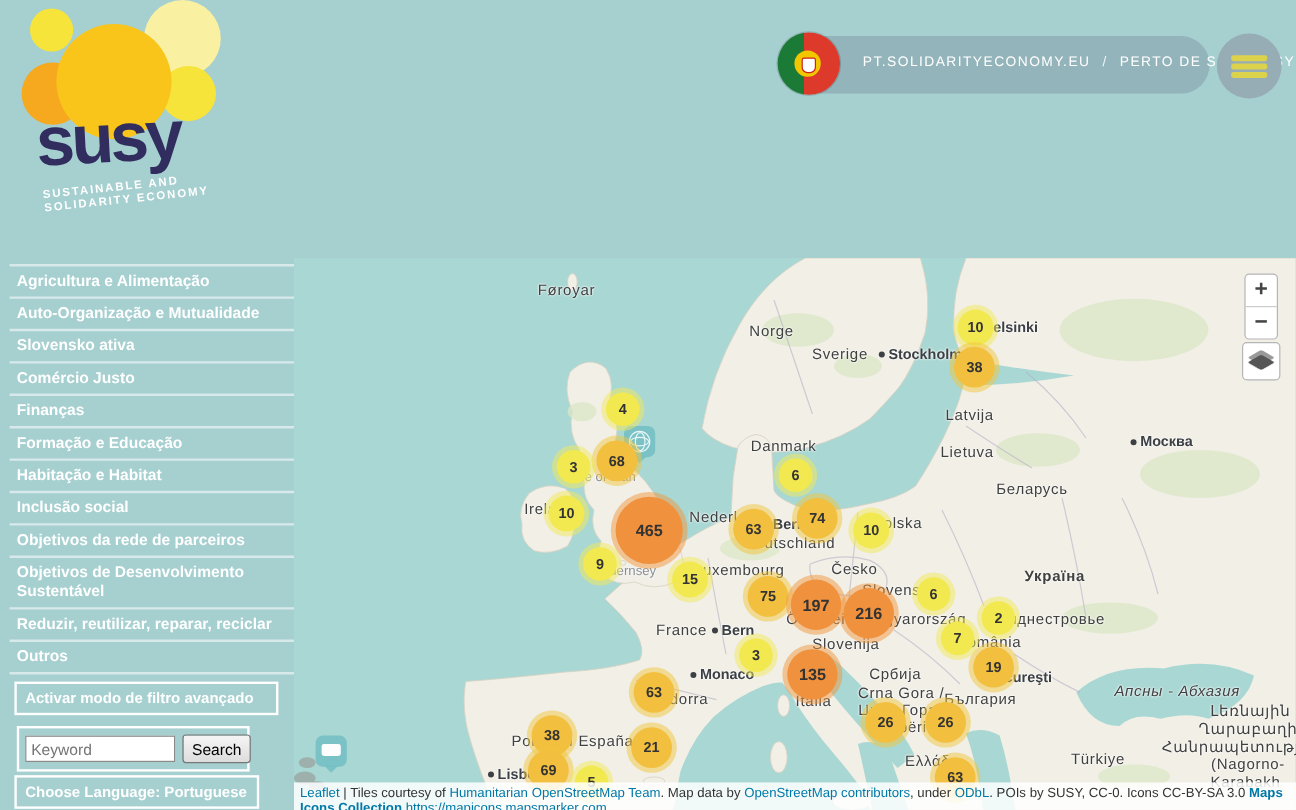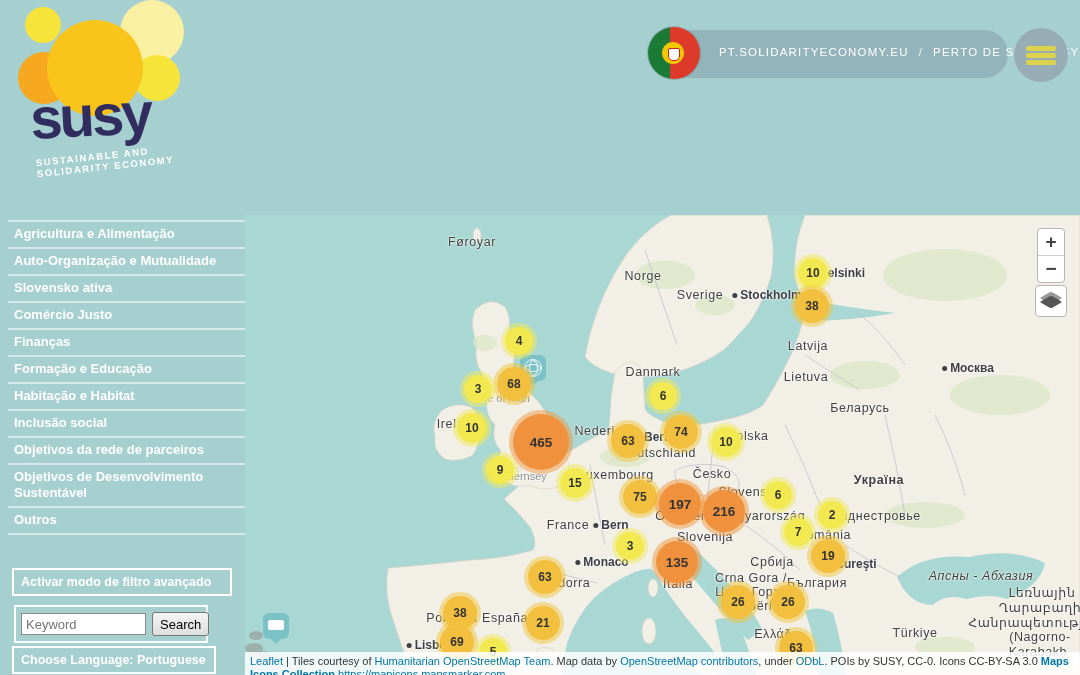--- a/index.html
+++ b/index.html
@@ -181,20 +181,21 @@
     <div class="sb-item">Agricultura e Alimentação</div>
     <div class="sb-item">Auto-Organização e Mutualidade</div>
     <div class="sb-item">Slovensko ativa</div>
     <div class="sb-item">Comércio Justo</div>
     <div class="sb-item">Finanças</div>
     <div class="sb-item">Formação e Educação</div>
     <div class="sb-item">Habitação e Habitat</div>
     <div class="sb-item">Inclusão social</div>
     <div class="sb-item">Objetivos da rede de parceiros</div>
     <div class="sb-item">Objetivos de Desenvolvimento Sustentável</div>
+    <div class="sb-item">Reduzir, reutilizar, reparar, reciclar</div>
     <div class="sb-item">Outros</div>
   </div>
 <div class="filter-box adv-filter">Activar modo de filtro avançado</div>
 <div class="kw-wrap">
   <input class="kw-input" type="text" placeholder="Keyword" style="">
   <button class="kw-btn">Search</button>
 </div>
 <div class="filter-box lang-box">Choose Language: Portuguese</div>
 
 <div class="map">
@@ -303,21 +304,21 @@
       <div class="mlabel country" style="left: 442px; top: 301px;"><span>Österreich</span></div>
       <div class="mlabel country" style="left: 505px; top: 277px;"><span>Slovensko</span></div>
       <div class="mlabel country" style="left: 517px; top: 301px;"><span>Magyarország</span></div>
       <div class="mlabel country" style="left: 460px; top: 322px;"><span>Slovenija</span></div>
       <div class="mlabel city" style="left: 357px; top: 347px;"><span class="dot"></span><span>Monaco</span></div>
       <div class="mlabel country" style="left: 433px; top: 369px;"><span>Italia</span></div>
       <div class="mlabel country" style="left: 579px; top: 320px;"><span>România</span></div>
       <div class="mlabel country" style="left: 627px; top: 301px;"><span>Приднестровье</span></div>
       <div class="mlabel city" style="left: 604px; top: 349px;"><span>Bucureşti</span></div>
       <div class="mlabel country" style="left: 572px; top: 368px;"><span>България</span></div>
-      <div class="mlabel country" style="left: 501px; top: 347px; margin-left: 26px;"><span>Србија</span></div>
+      <div class="mlabel country" style="left: 501px; top: 347px;"><span>Србија</span></div>
       <div class="mlabel country" style="left: 506px; top: 363px;"><span>Crna Gora /</span></div>
       <div class="mlabel country" style="left: 503px; top: 377px;"><span>Црна Гора</span></div>
       <div class="mlabel country" style="left: 502px; top: 391px;"><span>Shqipëri</span></div>
       <div class="mlabel country" style="left: 532px; top: 419px;"><span>Ελλάδα</span></div>
       <div class="mlabel country" style="left: 670px; top: 418px;"><span>Türkiye</span></div>
       <div class="mlabel country" style="left: 736px; top: 361px; font-style: italic;"><span>Апсны - Абхазия</span></div>
       <div class="mlabel country" style="left: 797px; top: 377px;"><span>Լեռնային</span></div>
       <div class="mlabel country" style="left: 795px; top: 392px;"><span>Ղարաբաղի</span></div>
       <div class="mlabel country" style="left: 792px; top: 407px;"><span>Հանրապետություն</span></div>
       <div class="mlabel country" style="left: 795px; top: 422px;"><span>(Nagorno-</span></div>

